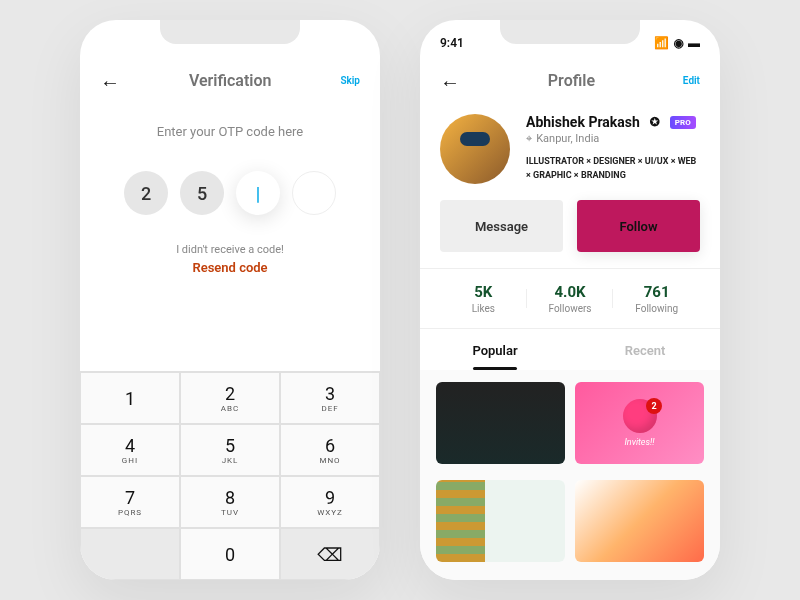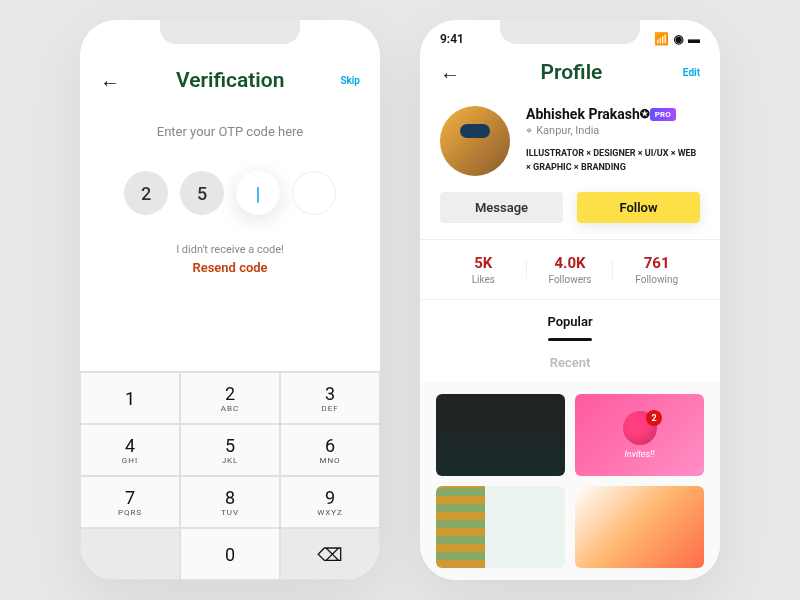--- a/index.html
+++ b/index.html
@@ -30,21 +30,21 @@
     height: 36px; padding: 10px 20px 0;
     display: flex; justify-content: space-between; align-items: center;
     font-size: 12px; font-weight: 600; color: #111;
   }
   .status-icons { display: flex; gap: 4px; align-items: center; }
   .header {
     display: flex; justify-content: space-between; align-items: center;
     padding: 12px 20px;
   }
   .back { font-size: 20px; color: #111; cursor: pointer; }
-  .header-title { font-size: 21px; font-weight: 600; color: #14532d; }
+  .header-title { font-size: 16px; font-weight: 600; color: #737373; }
   .header-action { font-size: 10px; font-weight: 600; color: #00A8E8; cursor: pointer; }
   .verif-body { padding: 20px 30px 10px; text-align: center; }
   .verif-heading { font-size: 15px; font-weight: 700; color: #111; line-height: 1.4; margin-bottom: 28px; }
   .verif-sub { font-size: 13px; color: #888; margin-bottom: 32px; }
   .otp-row { display: flex; justify-content: center; gap: 12px; margin-bottom: 28px; }
   .otp-cell {
     width: 44px; height: 44px; border-radius: 50%;
     display: flex; align-items: center; justify-content: center;
     font-size: 18px; font-weight: 500; color: #333;
   }
@@ -68,48 +68,48 @@
   .avatar {
     width: 70px; height: 70px; border-radius: 50%;
     background: linear-gradient(135deg,#f5b342,#8b5a2b);
     position: relative; overflow: hidden; flex-shrink: 0;
   }
   .avatar::after {
     content: ""; position: absolute; top: 18px; left: 20px;
     width: 30px; height: 14px; border-radius: 7px; background: #1a3a5a;
   }
   .profile-info { flex: 1; }
-  .profile-name-row { display: flex; align-items: center; gap: 0; font-size: 14px; font-weight: 700; color: #111; }
+  .profile-name-row { display: flex; align-items: center; gap: 10px; font-size: 14px; font-weight: 700; color: #111; }
   .pro-badge {
     font-size: 8px; font-weight: 700; color: #fff;
     background: linear-gradient(90deg,#6a4cff,#a64cff);
     padding: 2px 5px; border-radius: 3px;
   }
   .badge-icon { font-size: 12px; }
   .location-row { display: flex; align-items: center; gap: 4px; font-size: 11px; color: #888; margin-top: 2px; }
   .profile-tags { font-size: 9px; font-weight: 700; color: #222; margin-top: 10px; line-height: 1.5; }
   .profile-actions { display: flex; gap: 14px; padding: 0 20px 16px; }
   .btn {
-    flex: 1; height: 31px; border-radius: 4px;
+    flex: 1; height: 52px; border-radius: 4px;
     display: flex; align-items: center; justify-content: center;
     font-size: 13px; font-weight: 600; cursor: pointer;
   }
   .btn-msg { background: #eee; color: #333; }
-  .btn-follow { background: #fde047; color: #111; box-shadow: 0 3px 14px rgba(0,0,0,0.1); text-align: right; }
+  .btn-follow { background: #be185d; color: #111; box-shadow: 0 3px 14px rgba(0,0,0,0.1); text-align: right; }
   .stats-row {
     display: flex; justify-content: space-around;
     padding: 14px 20px; border-top: 1px solid #eee; border-bottom: 1px solid #eee;
   }
   .stat { text-align: center; position: relative; flex: 1; }
   .stat:not(:last-child)::after {
     content: ""; position: absolute; right: 0; top: 6px; bottom: 6px; width: 1px; background: #eee;
   }
-  .stat-val { font-size: 15px; font-weight: 700; color: #b91c1c; }
+  .stat-val { font-size: 15px; font-weight: 700; color: #14532d; }
   .stat-lbl { font-size: 10px; color: #888; margin-top: 2px; }
-  .tab-row { display: flex; flex-direction: column; }
+  .tab-row { display: flex; }
   .tab {
     flex: 1; text-align: center; padding: 14px 0 12px;
     font-size: 13px; font-weight: 600; cursor: pointer; position: relative;
   }
   .tab-active { color: #111; }
   .tab-active::after {
     content: ""; position: absolute; bottom: 0; left: 50%; transform: translateX(-50%);
     width: 44px; height: 3px; background: #111; border-radius: 2px;
   }
   .tab-inactive { color: #bbb; }

